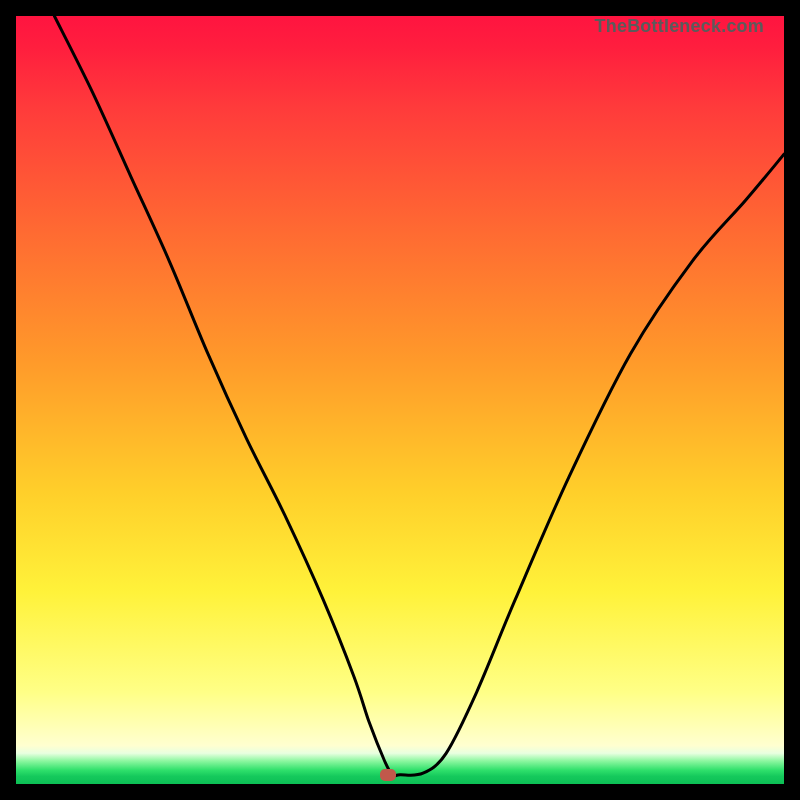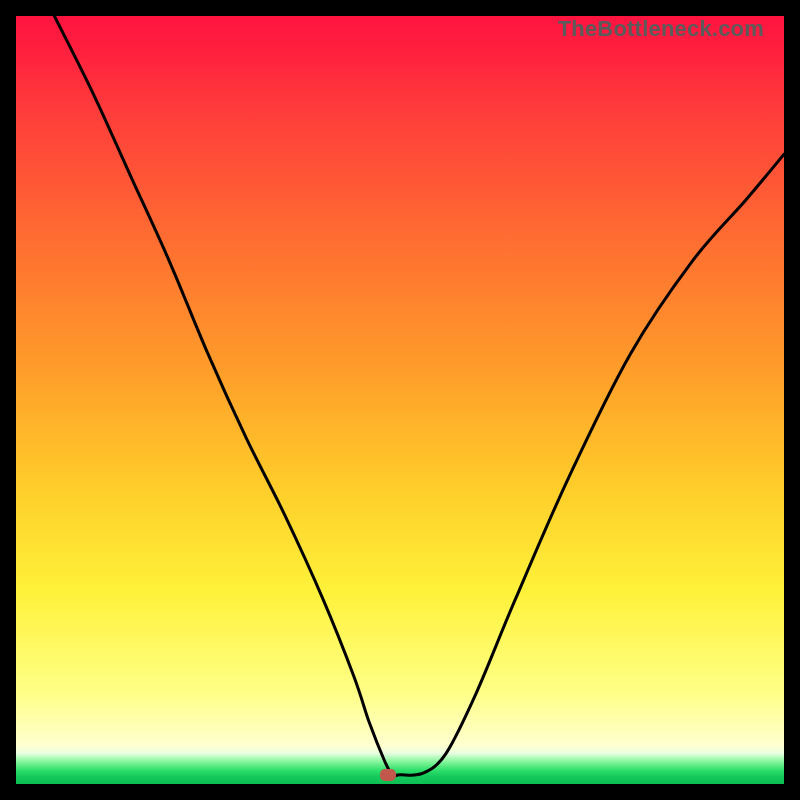--- a/index.html
+++ b/index.html
@@ -39,21 +39,21 @@
       #8cf7a0 97%,
       #2fe06b 98.2%,
       #15c95c 99%,
       #0cbf55 100%
     );
   }
   .watermark {
     position: absolute;
     top: 0;
     right: 20px;
-    font-size: 22px;
+    font-size: 18px;
     font-weight: 600;
     color: #5b5b5b;
     letter-spacing: 0.2px;
     z-index: 5;
   }
   svg.curve {
     position: absolute;
     left: 0;
     top: 0;
     width: 768px;

